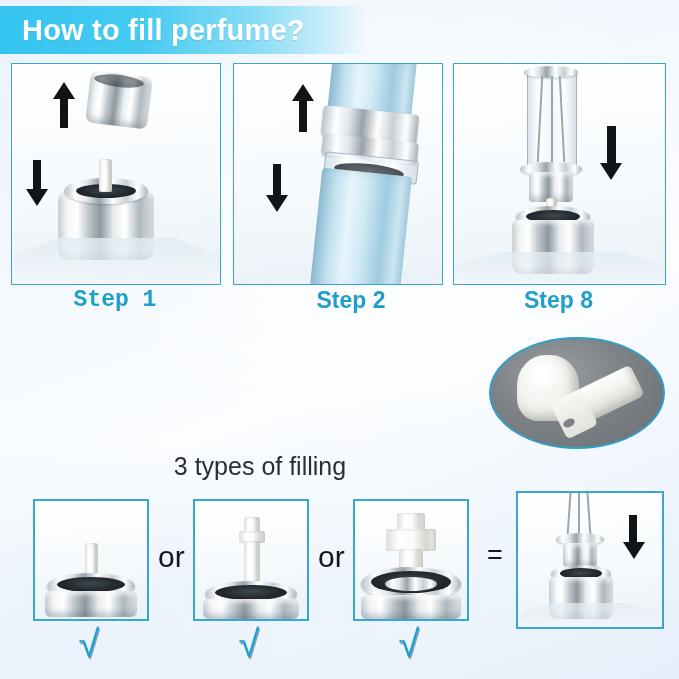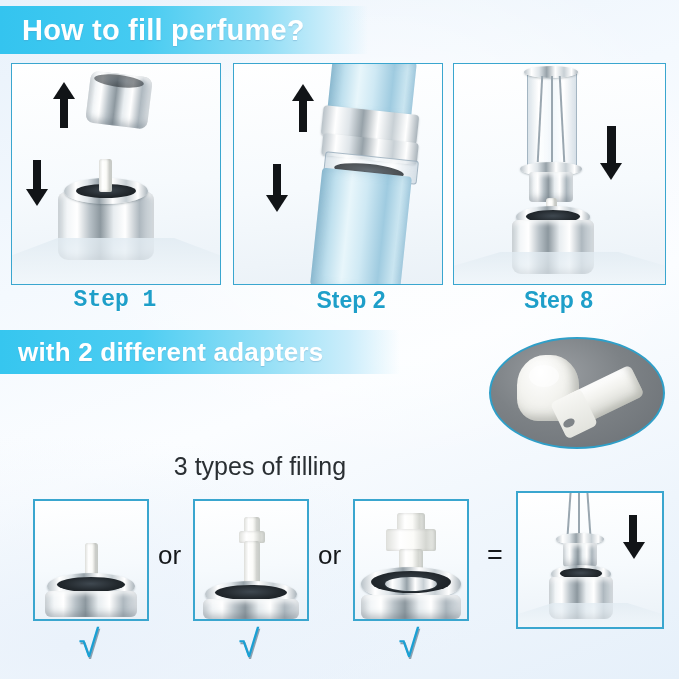--- a/index.html
+++ b/index.html
@@ -122,21 +122,21 @@
   #typesTitle{
     position:absolute;left:0;top:452px;width:520px;text-align:center;
     font-size:25px;color:#2a2f33;
   }
 
   
   .bpanel{position:absolute;top:499px;width:112px;height:118px;
     border:2px solid #3aa6cf;background:#f8fbfe;overflow:hidden;}
   #b1{left:33px;} #b2{left:193px;} #b3{left:353px;}
   #b4{left:516px;top:491px;width:144px;height:134px;}
-  .op{position:absolute;top:540px;font-size:26px;color:#15181b;}
+  .op{position:absolute;top:540px;font-size:30px;color:#15181b;}
   #or1{left:158px;} #or2{left:318px;} #eq{left:487px;font-size:27px;}
 
   .check{position:absolute;top:625px;width:112px;text-align:center;
     font-size:38px;line-height:38px;color:#1aa0d4;
     text-shadow:1px 2px 0 rgba(20,60,85,.45);}
   #c1{left:33px;} #c2{left:193px;} #c3{left:353px;}
 </style>
 </head>
 <body>
 
@@ -211,23 +211,20 @@
         <div class="shaft" style="left:7px;top:0;width:9px;height:38px;"></div>
         <div class="head" style="left:0;top:37px;"></div>
       </div>
     </div>
   </div>
 
   <div class="steplabel" id="sl1">Step 1</div>
   <div class="steplabel" id="sl2">Step 2</div>
   <div class="steplabel" id="sl3">Step 8</div>
 
-  <div class="banner" id="banner2">
-    <span class="btext">with 2 different adapters</span>
-  </div>
 
   <div id="adapters">
     <div class="adp-dome"></div>
     <div class="adp-cone"></div>
     <div class="adp-cone2"></div>
     <div class="adp-hole"></div>
   </div>
 
   <div id="typesTitle">3 types of filling</div>
 

